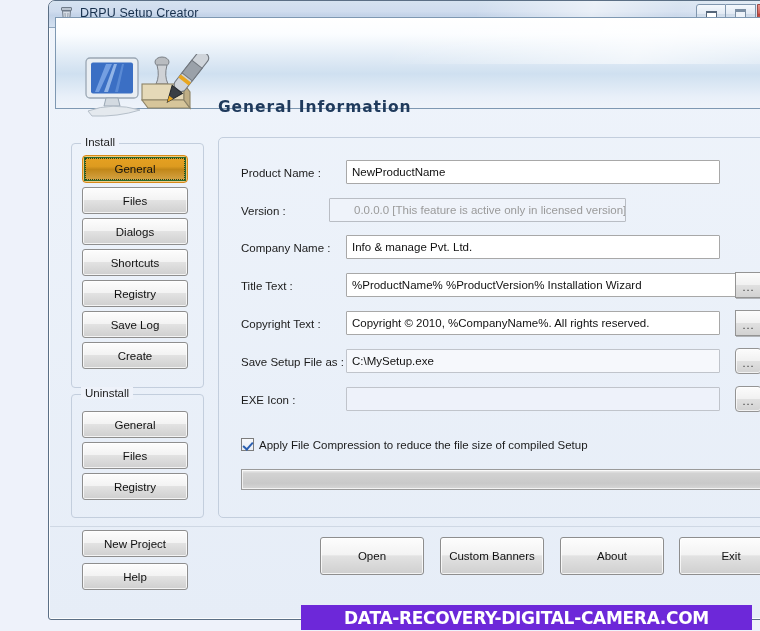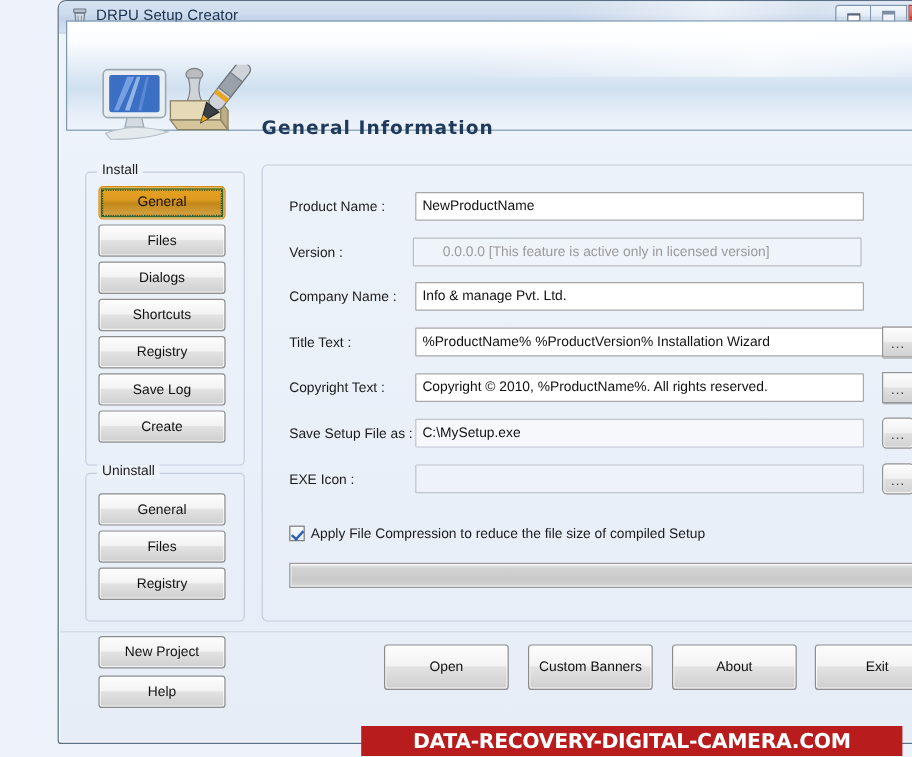--- a/index.html
+++ b/index.html
@@ -288,21 +288,21 @@
     left: 1px; top: 525px;
     width: 757px; height: 60px;
     border-top: 1px solid #cfd8e4;
   }
 
   
   .watermark {
     position: absolute;
     left: 301px; top: 605px;
     width: 451px; height: 25px;
-    background: #b91c1c;
+    background: #6d28d9;
     color: #ffffff;
     font-family: "DejaVu Sans", sans-serif;
     font-size: 17px;
     font-weight: bold;
     letter-spacing: -0.3px;
     display: flex;
     align-items: center;
     justify-content: center;
     white-space: nowrap;
   }
@@ -421,33 +421,33 @@
     <div class="btn" style="left:33px; top:562px; width:106px; height:27px;">
       <span class="lbl">Help</span>
     </div>
 
     <div class="mainpanel"></div>
 
     <span class="flabel" style="left:192px; top:166px;">Product Name :</span>
     <div class="finput" style="left:297px; top:159px; width:374px;">NewProductName</div>
 
     <span class="flabel" style="left:192px; top:204px;">Version :</span>
-    <div class="finput disabled" style="left:295px; top:197px; width:374px;padding-left:24px;">0.0.0.0 [This feature is active only in licensed version]</div>
+    <div class="finput disabled" style="left:280px; top:197px; width:297px;padding-left:24px;">0.0.0.0 [This feature is active only in licensed version]</div>
 
     <span class="flabel" style="left:192px; top:241px;">Company Name :</span>
     <div class="finput" style="left:297px; top:234px; width:374px;">Info &amp; manage Pvt. Ltd.</div>
 
     <span class="flabel" style="left:192px; top:279px;">Title Text :</span>
     <div class="finput" style="left:297px; top:272px; width:424px;">%ProductName% %ProductVersion% Installation Wizard</div>
     <div class="dotbtn flat" style="left:686px; top:271px;">
       <span>...</span>
     </div>
 
     <span class="flabel" style="left:192px; top:317px;">Copyright Text :</span>
-    <div class="finput" style="left:297px; top:310px; width:374px;">Copyright © 2010, %ProductName%. All rights reserved.</div>
+    <div class="finput" style="left:297px; top:310px; width:374px;">Copyright © 2010, %CompanyName%. All rights reserved.</div>
     <div class="dotbtn flat" style="left:686px; top:309px;">
       <span>...</span>
     </div>
 
     <span class="flabel" style="left:192px; top:355px;">Save Setup File as :</span>
     <div class="finput empty" style="left:297px; top:348px; width:374px; background:#f6f8fc;">C:\MySetup.exe</div>
     <div class="dotbtn round" style="left:686px; top:347px;">
       <span>...</span>
     </div>
 

